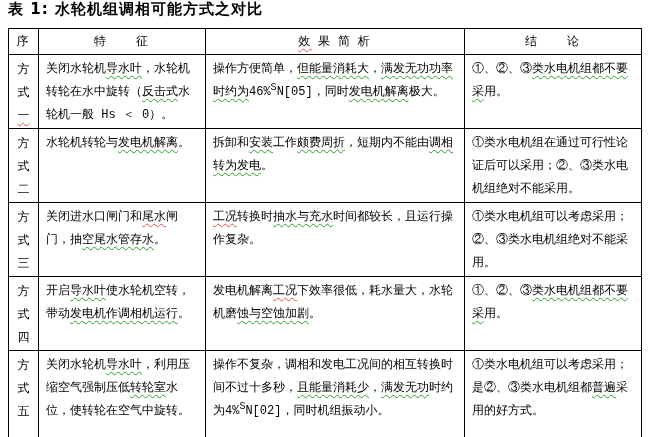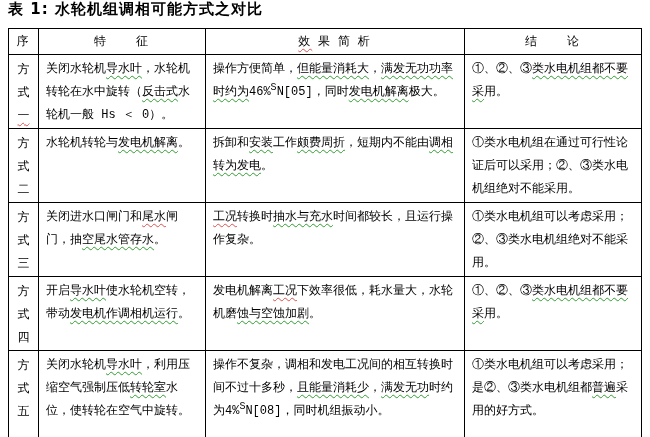--- a/index.html
+++ b/index.html
@@ -88,18 +88,18 @@
       </tr>
       <tr class="r4">
         <td class="seq"><span>方式四</span></td>
         <td><span>开启</span><span class="sq-green">导水叶</span><span>使水轮机空转，带动</span><span class="sq-green">发电机作调相机运行</span><span>。</span></td>
         <td><span>发电机解离</span><span class="sq-red">工况</span><span>下效率很低，耗水量大，水轮机磨</span><span class="sq-green">蚀与空蚀加剧</span><span>。</span></td>
         <td><span>①、②、③</span><span class="sq-green">类水电机组都不要采</span><span>用。</span></td>
       </tr>
       <tr class="r5">
         <td class="seq"><span>方式五</span></td>
         <td><span>关闭水轮机</span><span class="sq-green">导水叶</span><span>，利用压缩空气强制压低</span><span class="sq-green">转轮室</span><span>水位，使转轮在空气中旋转。</span></td>
-        <td><span>操作不复杂，调相和发电工况间的相互转换时间不过十多秒，</span><span class="sq-green">且能量消耗少</span><span>，</span><span class="sq-green">满发无功</span><span>时约为4%</span><span class="sup">S</span><span>N[08]，同时机组振动小。</span></td>
+        <td><span>操作不复杂，调相和发电工况间的相互转换时间不过十多秒，</span><span class="sq-green">且能量消耗少</span><span>，</span><span class="sq-green">满发无功</span><span>时约为4%</span><span class="sup">S</span><span>N[02]，同时机组振动小。</span></td>
         <td><span>①类水电机组可以考虑采用；是②、③类水电机组都</span><span class="sq-green">普遍</span><span>采用的好方式。</span></td>
       </tr>
     </tbody>
   </table>
 </div>
 
 </body></html>

